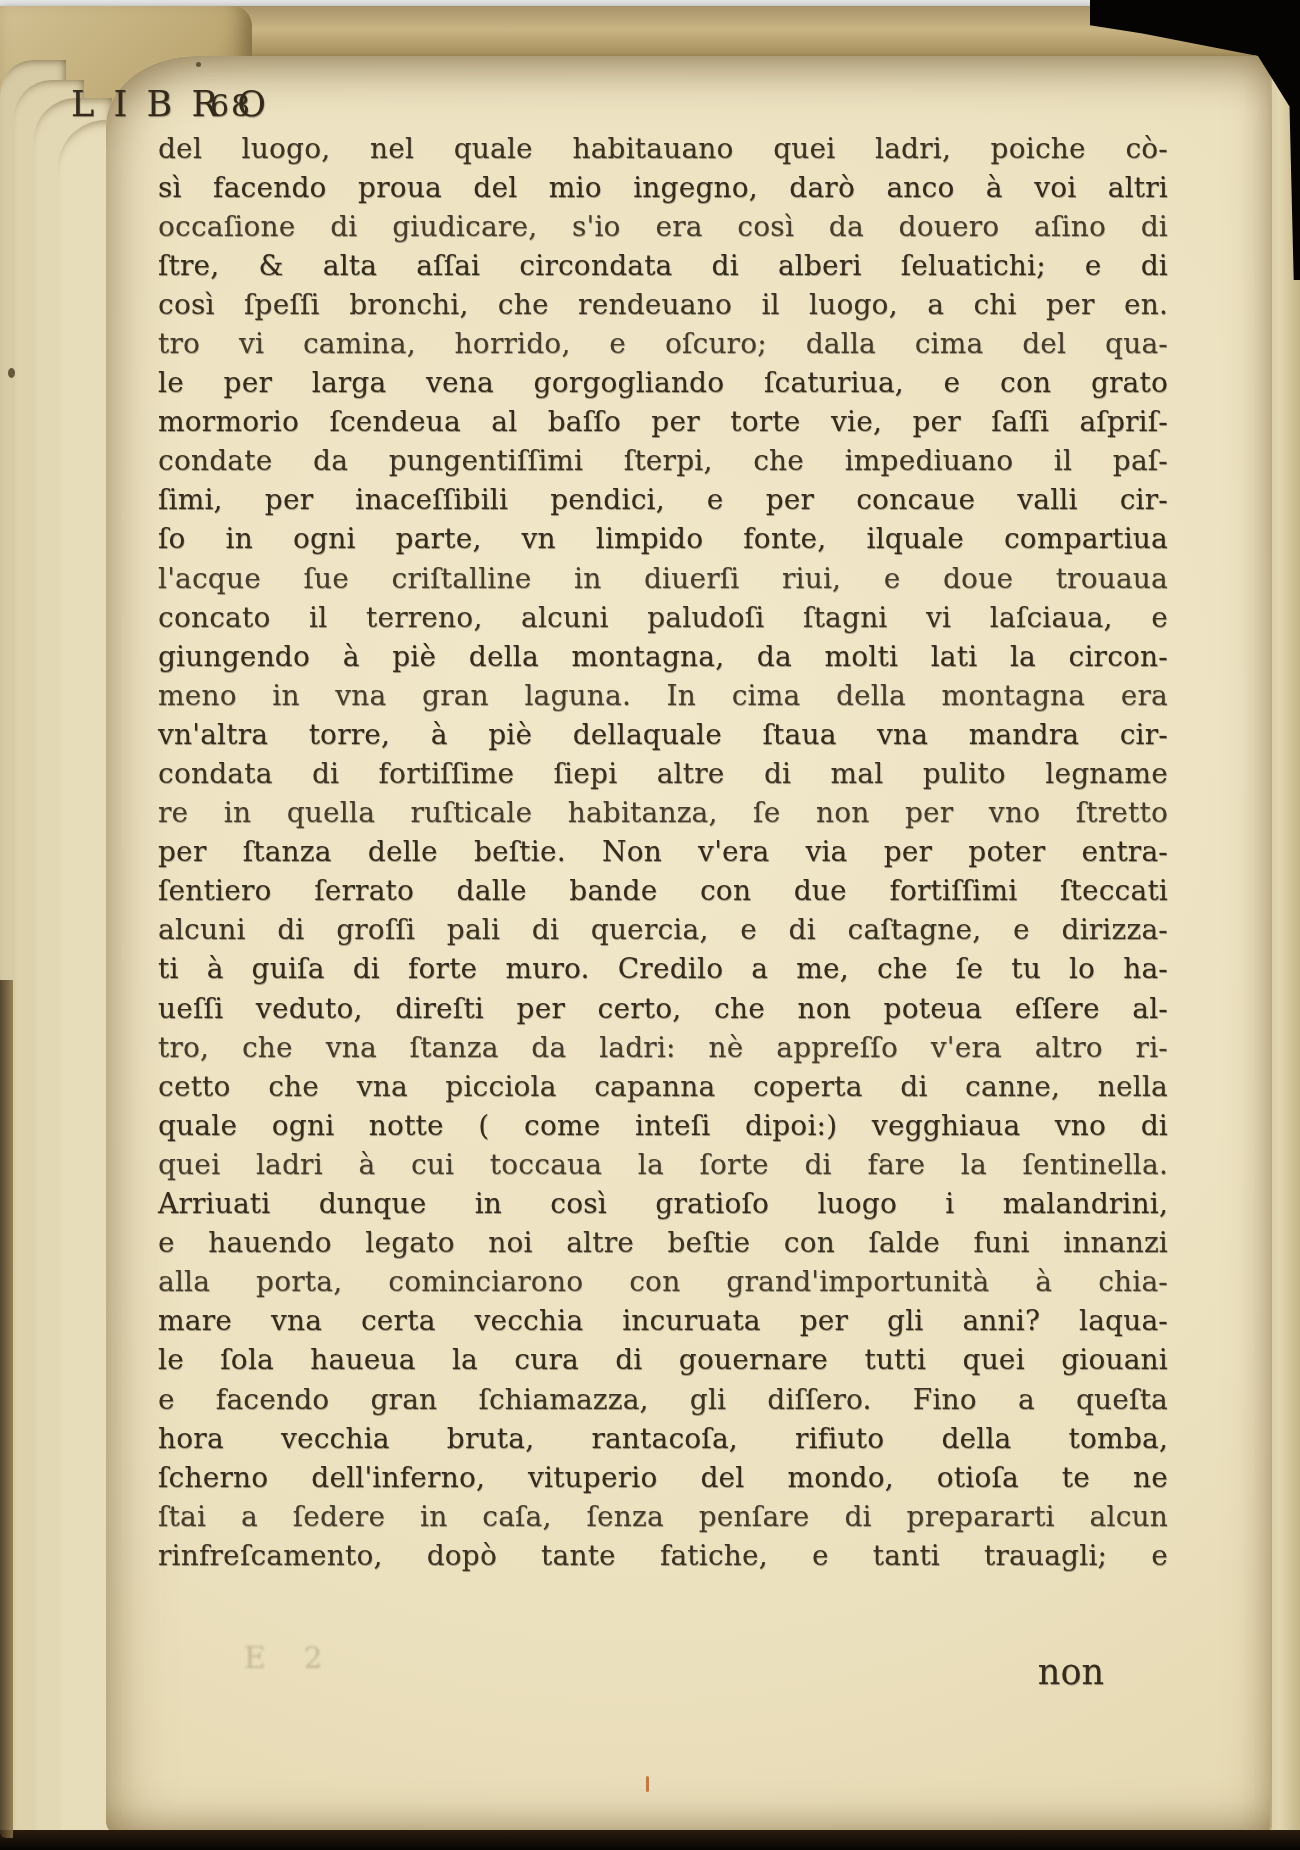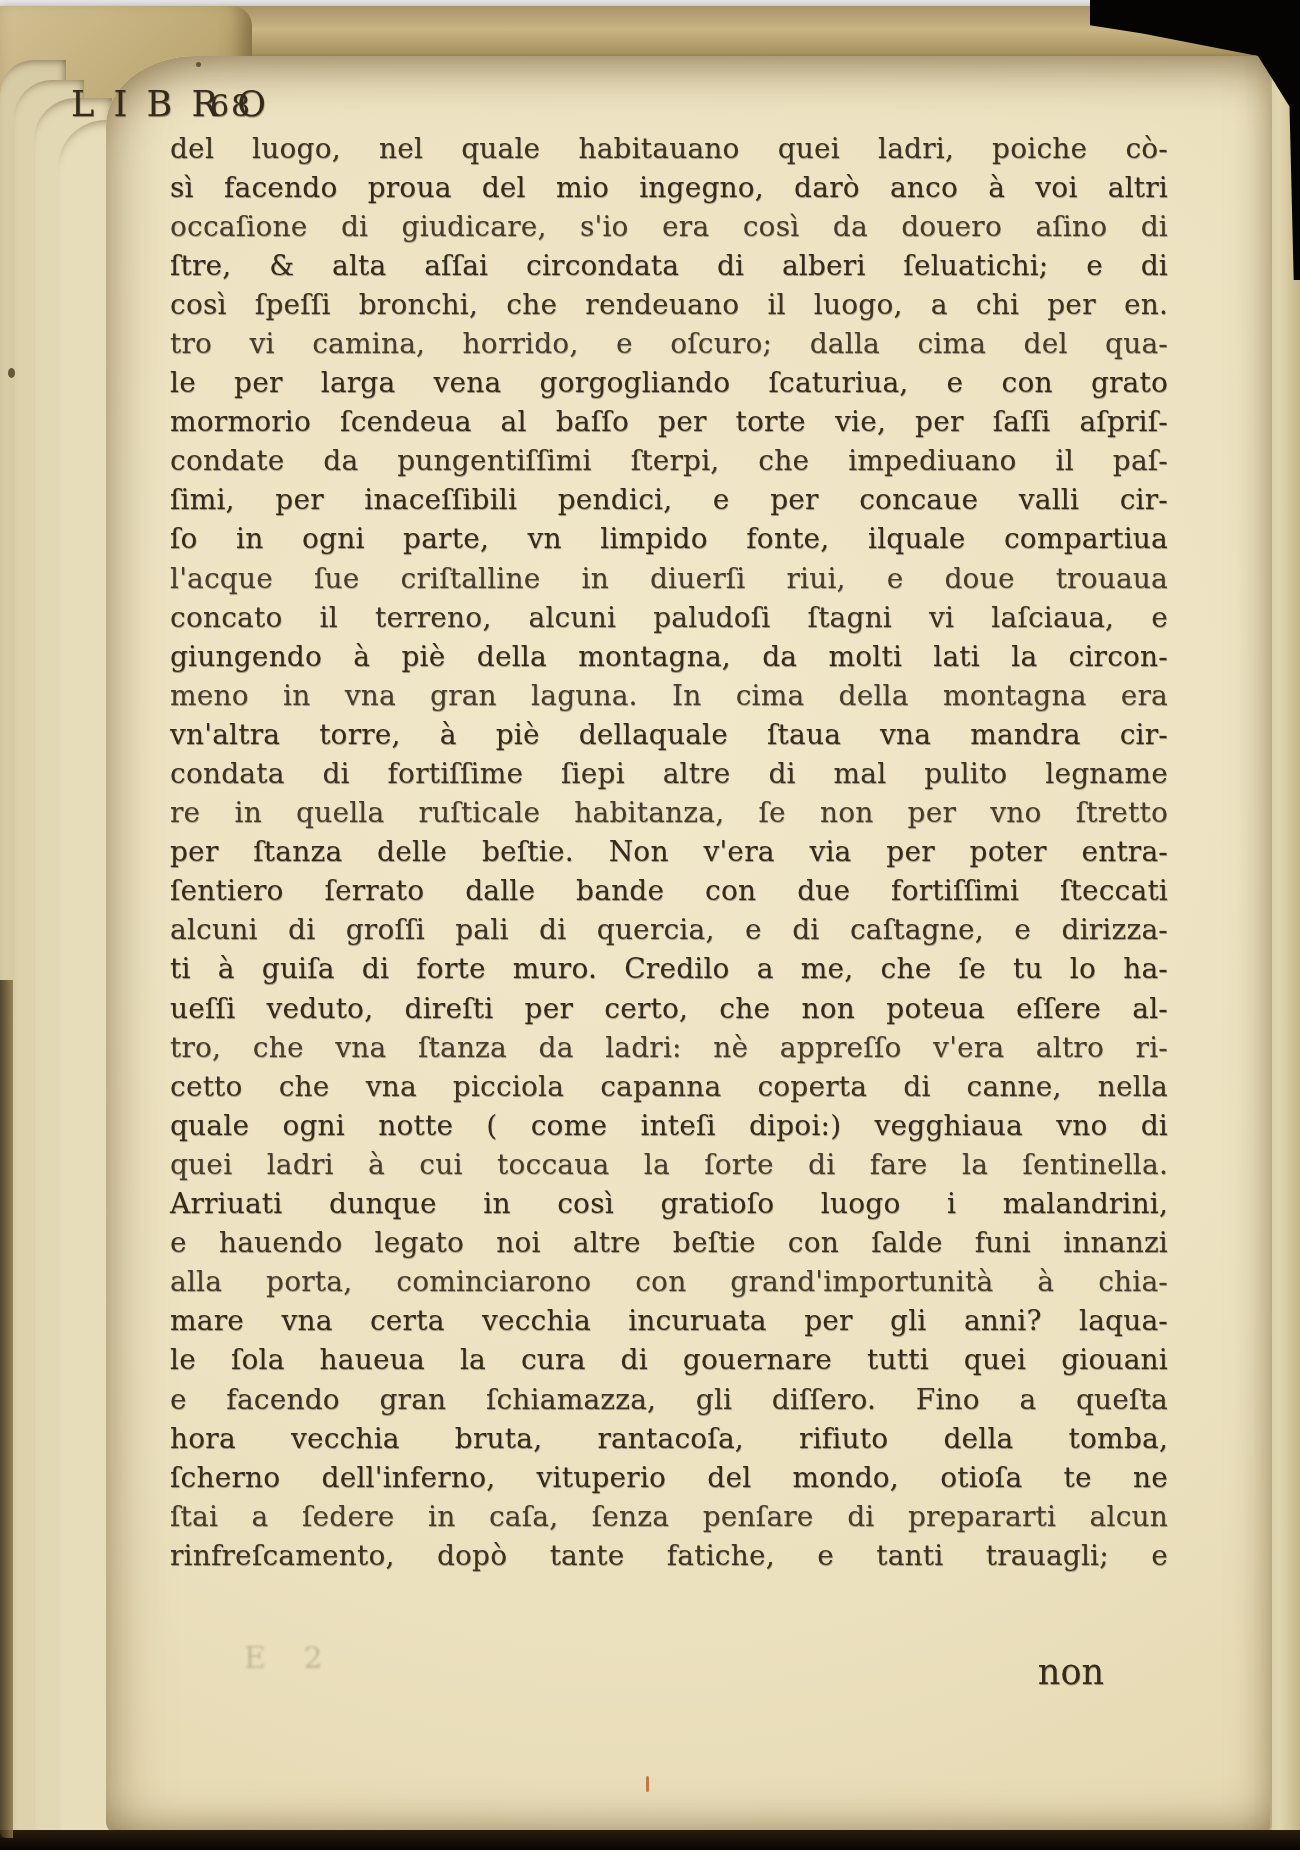--- a/index.html
+++ b/index.html
@@ -76,21 +76,21 @@
   .running-title{
     position:absolute;left:0;right:0;top:0;
     transform:translateX(-87px);
     font-size:35px;letter-spacing:.55em;
     color:#342a1b;text-shadow:.6px .7px .9px rgba(52,43,28,.5);
   }
   .body-text{position:absolute;left:0;top:44.5px;width:100%;}
   .line{
     font-size:28px;line-height:39.1px;letter-spacing:.2px;
     text-align:justify;text-align-last:justify;
-    color:#342b1c;text-shadow:.5px .6px .7px rgba(52,43,28,.45);margin-left:12px;
+    color:#342b1c;text-shadow:.5px .6px .7px rgba(52,43,28,.45);
   }
   .line:nth-child(3n){opacity:.9;}
   .line:nth-child(4n+1){opacity:.96;}
   .catchword{
     position:absolute;top:1568px;right:64px;font-size:35px;
     color:#352c1d;text-shadow:.5px .6px .7px rgba(52,43,28,.45);
   }
   .show-through{
     position:absolute;left:86px;top:1556px;font-size:30px;letter-spacing:14px;
     color:rgba(110,100,70,.3);filter:blur(1.3px);

